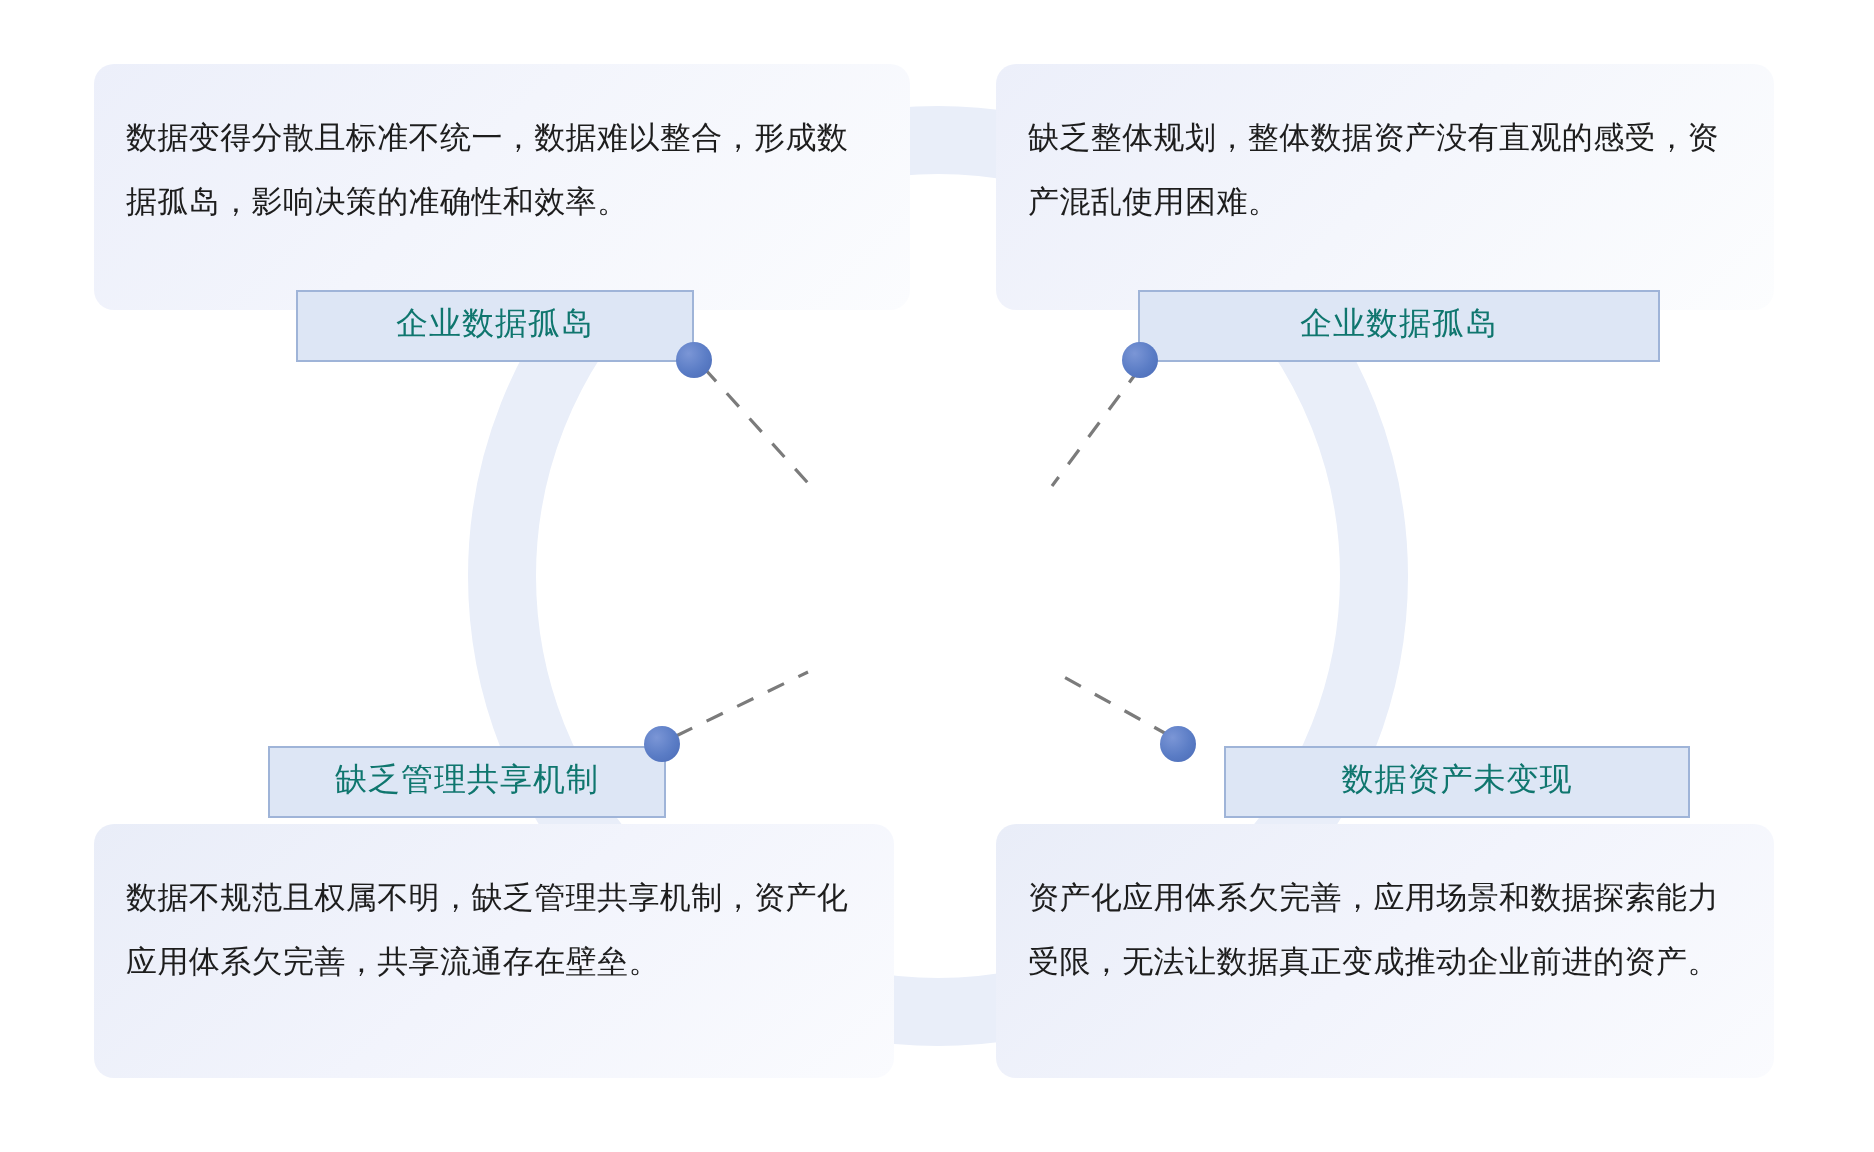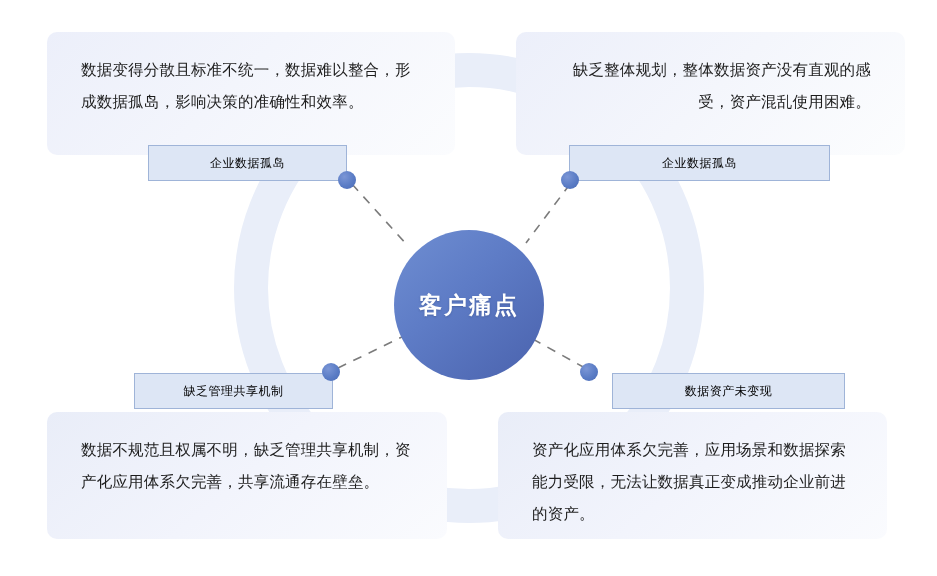--- a/index.html
+++ b/index.html
@@ -31,44 +31,44 @@
     box-sizing: border-box;
     pointer-events: none;
   }
 
   
   .panel {
     position: absolute;
     box-sizing: border-box;
     border-radius: 10px;
     background: linear-gradient(135deg, #eceffa 0%, #f3f5fc 45%, #fbfcfe 100%);
-    padding: 22px 34px;
+    padding: 22px 16px;
     color: #1d1d1d;
     font-size: 15.5px;
     line-height: 32px;
     letter-spacing: .2px;
   }
   .panel p { margin: 0; }
 
   .panel-tl { left: 47px;  top: 32px;  width: 408px; height: 123px; }
-  .panel-tr { left: 516px; top: 32px;  width: 389px; height: 123px;
-              background: linear-gradient(135deg, #eceffa 0%, #f4f6fc 50%, #fcfdfe 100%); text-align: right; }
+  .panel-tr { left: 498px; top: 32px;  width: 389px; height: 123px;
+              background: linear-gradient(135deg, #eceffa 0%, #f4f6fc 50%, #fcfdfe 100%); }
   .panel-bl { left: 47px;  top: 412px; width: 400px; height: 127px;
               background: linear-gradient(140deg, #e9edf8 0%, #f2f4fc 50%, #fafbfe 100%); }
   .panel-br { left: 498px; top: 412px; width: 389px; height: 127px;
               background: linear-gradient(140deg, #e9edf8 0%, #f2f4fc 50%, #fafbfe 100%); }
 
   
   .chip {
     position: absolute;
     box-sizing: border-box;
     border: 1px solid #9fb4d8;
     background: #dde6f5;
-    color: #000000;
-    font-size: 12px;
+    color: #0f766e;
+    font-size: 16px;
     height: 36px;
     line-height: 34px;
     text-align: center;
     letter-spacing: .5px;
   }
   .chip-tl { left: 148px; top: 145px; width: 199px; }
   .chip-tr { left: 569px; top: 145px; width: 261px; }
   .chip-bl { left: 134px; top: 373px; width: 199px; }
   .chip-br { left: 612px; top: 373px; width: 233px; }
 
@@ -148,17 +148,14 @@
   </div>
 
   <div class="chip chip-br">
     <span>数据资产未变现</span>
   </div>
   <div class="dot dot-br"></div>
   <div class="panel panel-br">
     <p>资产化应用体系欠完善，应用场景和数据探索能力受限，无法让数据真正变成推动企业前进的资产。</p>
   </div>
 
-  <div class="hub">
-    <span class="hub-label">客户痛点</span>
-  </div>
 
 </div>
 
 </body></html>

